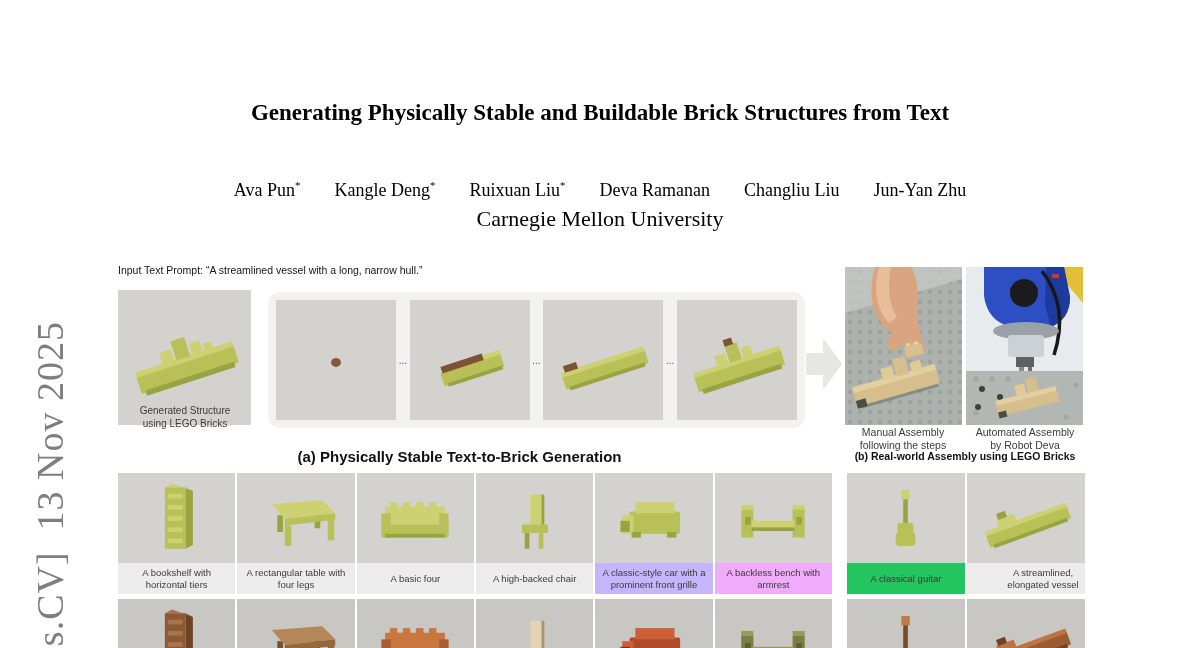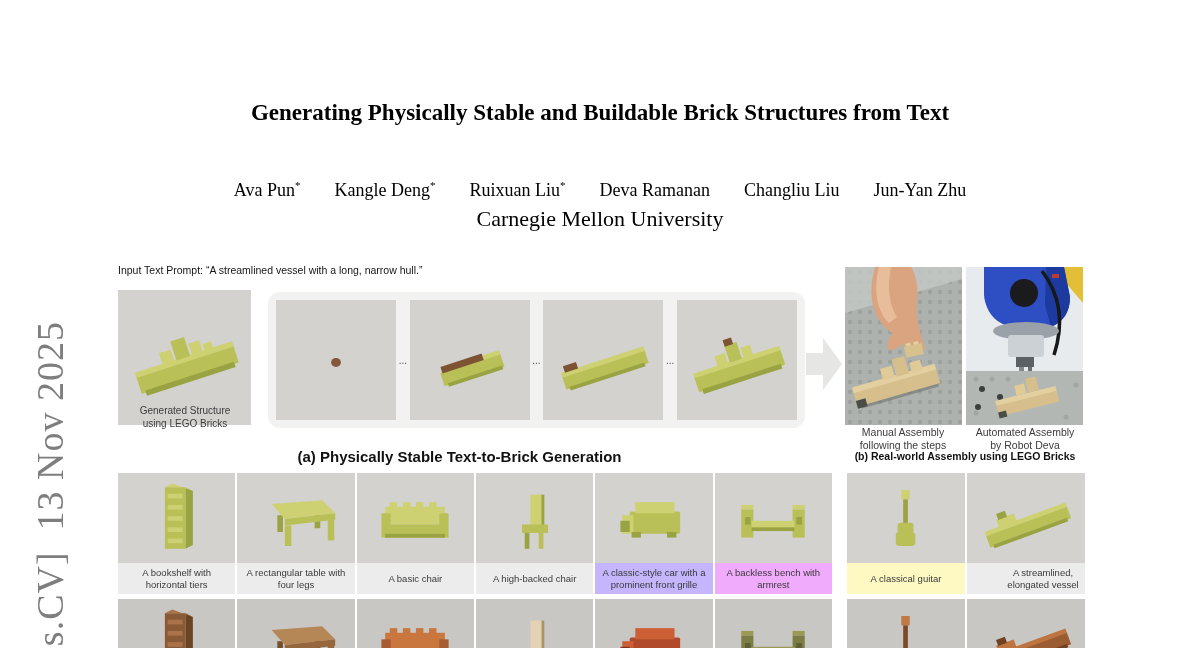--- a/index.html
+++ b/index.html
@@ -289,21 +289,21 @@
     <rect x="61" y="28" width="8" height="6" fill="#cdd171"></rect>
     <rect x="75" y="28" width="8" height="6" fill="#cdd171"></rect>
     <rect x="28" y="33" width="64" height="19" fill="#cdd171"></rect>
     <rect x="24" y="40" width="10" height="26" fill="#b9c058"></rect>
     <rect x="86" y="40" width="10" height="26" fill="#b9c058"></rect>
     <rect x="28" y="52" width="64" height="14" fill="#b9c058"></rect>
     <rect x="28" y="62" width="64" height="4" fill="#9aa342"></rect>
           </g>
         </svg>
       </div>
-      <div class="g-cap" style="background: rgb(236, 236, 236);">A basic chair</div>
+      <div class="g-cap" style="background: rgb(236, 236, 236);">A basic four</div>
     </div>
     <div class="g-tile">
       <div class="g-img" style="background: rgb(211, 210, 207);">
         <svg width="112" height="84" viewBox="0 0 120 90" preserveAspectRatio="xMidYMid meet">
           <g>
     <rect x="66" y="20" width="4" height="36" fill="#9aa342"></rect>
     <rect x="55" y="20" width="12" height="36" fill="#cdd171"></rect>
     <rect x="46" y="52" width="28" height="9" fill="#b9c058"></rect>
     <rect x="49" y="61" width="5" height="17" fill="#9aa342"></rect>
     <rect x="64" y="61" width="5" height="17" fill="#b9c058"></rect>
@@ -350,21 +350,21 @@
       <div class="g-img" style="background: rgb(211, 210, 207);">
         <svg width="112" height="84" viewBox="0 0 120 90" preserveAspectRatio="xMidYMid meet">
           <g>
     <rect x="55" y="15" width="9" height="10" fill="#cdd171"></rect>
     <rect x="57" y="25" width="5" height="27" fill="#9aa342"></rect>
     <rect x="51" y="50" width="17" height="12" rx="3" fill="#b9c058"></rect>
     <rect x="49" y="60" width="21" height="15" rx="4" fill="#b9c058"></rect>
           </g>
         </svg>
       </div>
-      <div class="g-cap" style="background: #fef9c3;">A classical guitar</div>
+      <div class="g-cap" style="background: #22c55e;">A classical guitar</div>
     </div>
     <div class="g-tile">
       <div class="g-img" style="background: rgb(211, 210, 207);">
         <svg width="112" height="84" viewBox="0 0 120 90" preserveAspectRatio="xMidYMid meet">
           <g transform="rotate(-20 60 47)">
     <rect x="14" y="48" width="92" height="14" fill="#b9c058"></rect>
     <rect x="14" y="44" width="92" height="5" fill="#cdd171"></rect>
     <rect x="18" y="60" width="84" height="4" fill="#9aa342"></rect>
     <rect x="30" y="36" width="20" height="9" fill="#cdd171"></rect>
     <rect x="32" y="30" width="10" height="7" fill="#9aa342"></rect>

